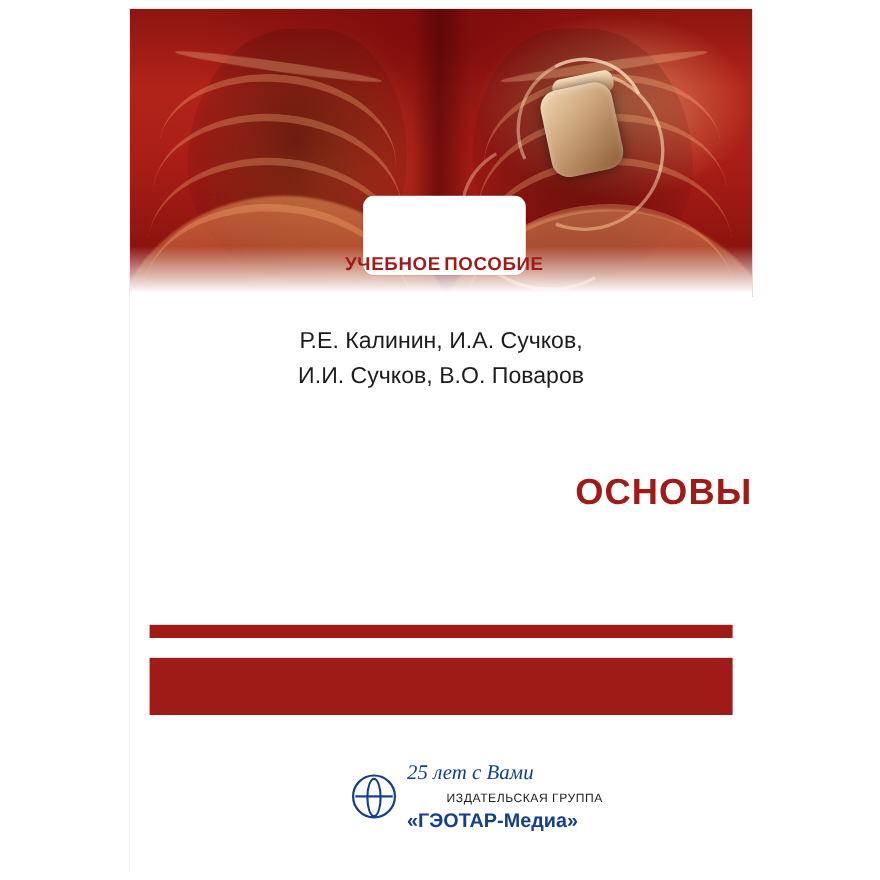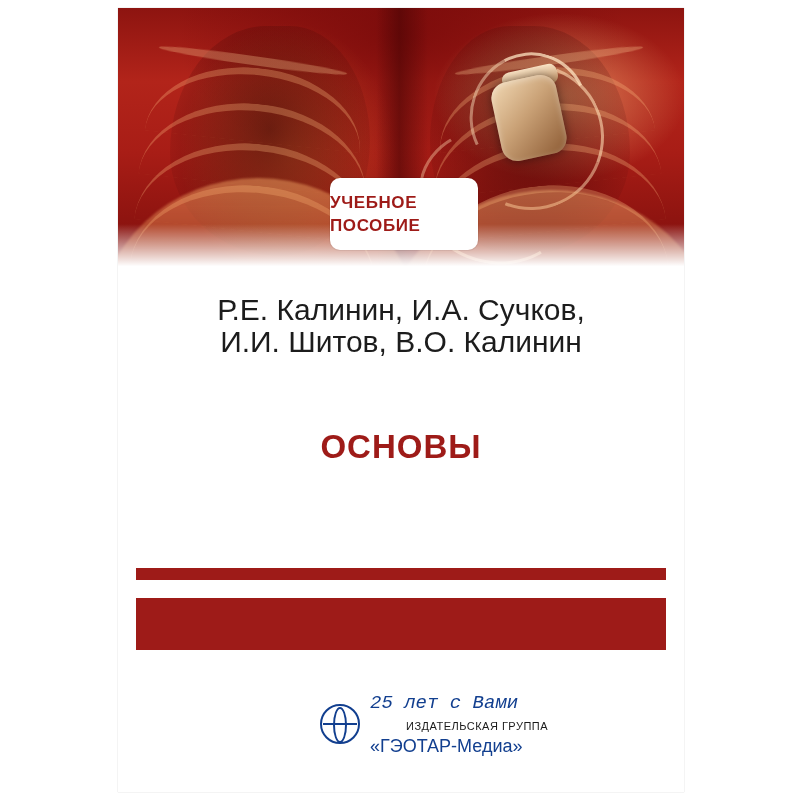--- a/index.html
+++ b/index.html
@@ -118,50 +118,49 @@
 
   
   .badge {
     position: absolute;
     left: 212px; top: 170px;
     width: 148px; height: 72px;
     border-radius: 10px;
     background: #ffffff;
     box-shadow: 0 0 0 1px rgba(0,0,0,0.05);
     display: flex;
-    flex-direction: column;
-    align-items: flex-start;
+    align-items: flex-end;
     justify-content: center;
     gap: 3px;
   }
   .badge div {
     color: #9e1b18;
     font-weight: bold;
     font-size: 17px;
     letter-spacing: 0.6px;
   }
 
   
   .authors {
     position: absolute;
     left: 0; top: 286px;
     width: 566px;
     text-align: center;
     color: #1c1c1c;
-    font-size: 30px;
+    font-size: 21px;
     line-height: 32px;
   }
   .authors div { white-space: nowrap; }
 
   
   .title {
     position: absolute;
     left: 0; top: 420px;
     width: 566px;
-    text-align: center;
+    text-align: right;
     color: #9e1b18;
     font-weight: bold;
   }
   .title-line1 { font-size: 33px; letter-spacing: 1px; }
   .title-line2 { font-size: 31px; letter-spacing: 0.5px; margin-top: 22px; }
 
   
   .bar {
     position: absolute;
     background: #9e1b18;
@@ -198,40 +197,40 @@
     content: "";
     position: absolute;
     left: 1px; top: 50%;
     margin-top: -1px;
     width: 34px; height: 2px;
     background: #123f8f;
   }
   .anniv {
     position: absolute;
     left: 56px; top: 6px;
-    font-family: Liberation Mono, monospace;
+    font-family: Liberation Serif, serif;
     font-style: italic;
     font-size: 19px;
     color: #123f8f;
     white-space: nowrap;
   }
   .pub-line {
     position: absolute;
     left: 56px; top: 34px;
     font-size: 11px;
     letter-spacing: 0.5px;
     color: #1a1a1a;
     white-space: nowrap;
     margin-left: 36px;
   }
   .pub-name {
     position: absolute;
     left: 56px; top: 50px;
     font-size: 18px;
-    font-weight: normal;
+    font-weight: bold;
     color: #123f8f;
     white-space: nowrap;
   }
 </style>
 </head>
 <body>
 
 <div id="book-cover">
 
   <div class="photo-band">
@@ -262,21 +261,21 @@
     <div class="band-fade"></div>
   </div>
 
   <div class="badge">
     <div>УЧЕБНОЕ</div>
     <div>ПОСОБИЕ</div>
   </div>
 
   <div class="authors">
     <div>Р.Е. Калинин, И.А. Сучков,</div>
-    <div>И.И. Шитов, В.О. Калинин</div>
+    <div>И.И. Сучков, В.О. Поваров</div>
   </div>
 
   <div class="title">
     <div class="title-line1">ОСНОВЫ</div>
   </div>
 
   <div class="bar bar-1"></div>
   <div class="bar bar-2"></div>
 
   <div class="publisher">

